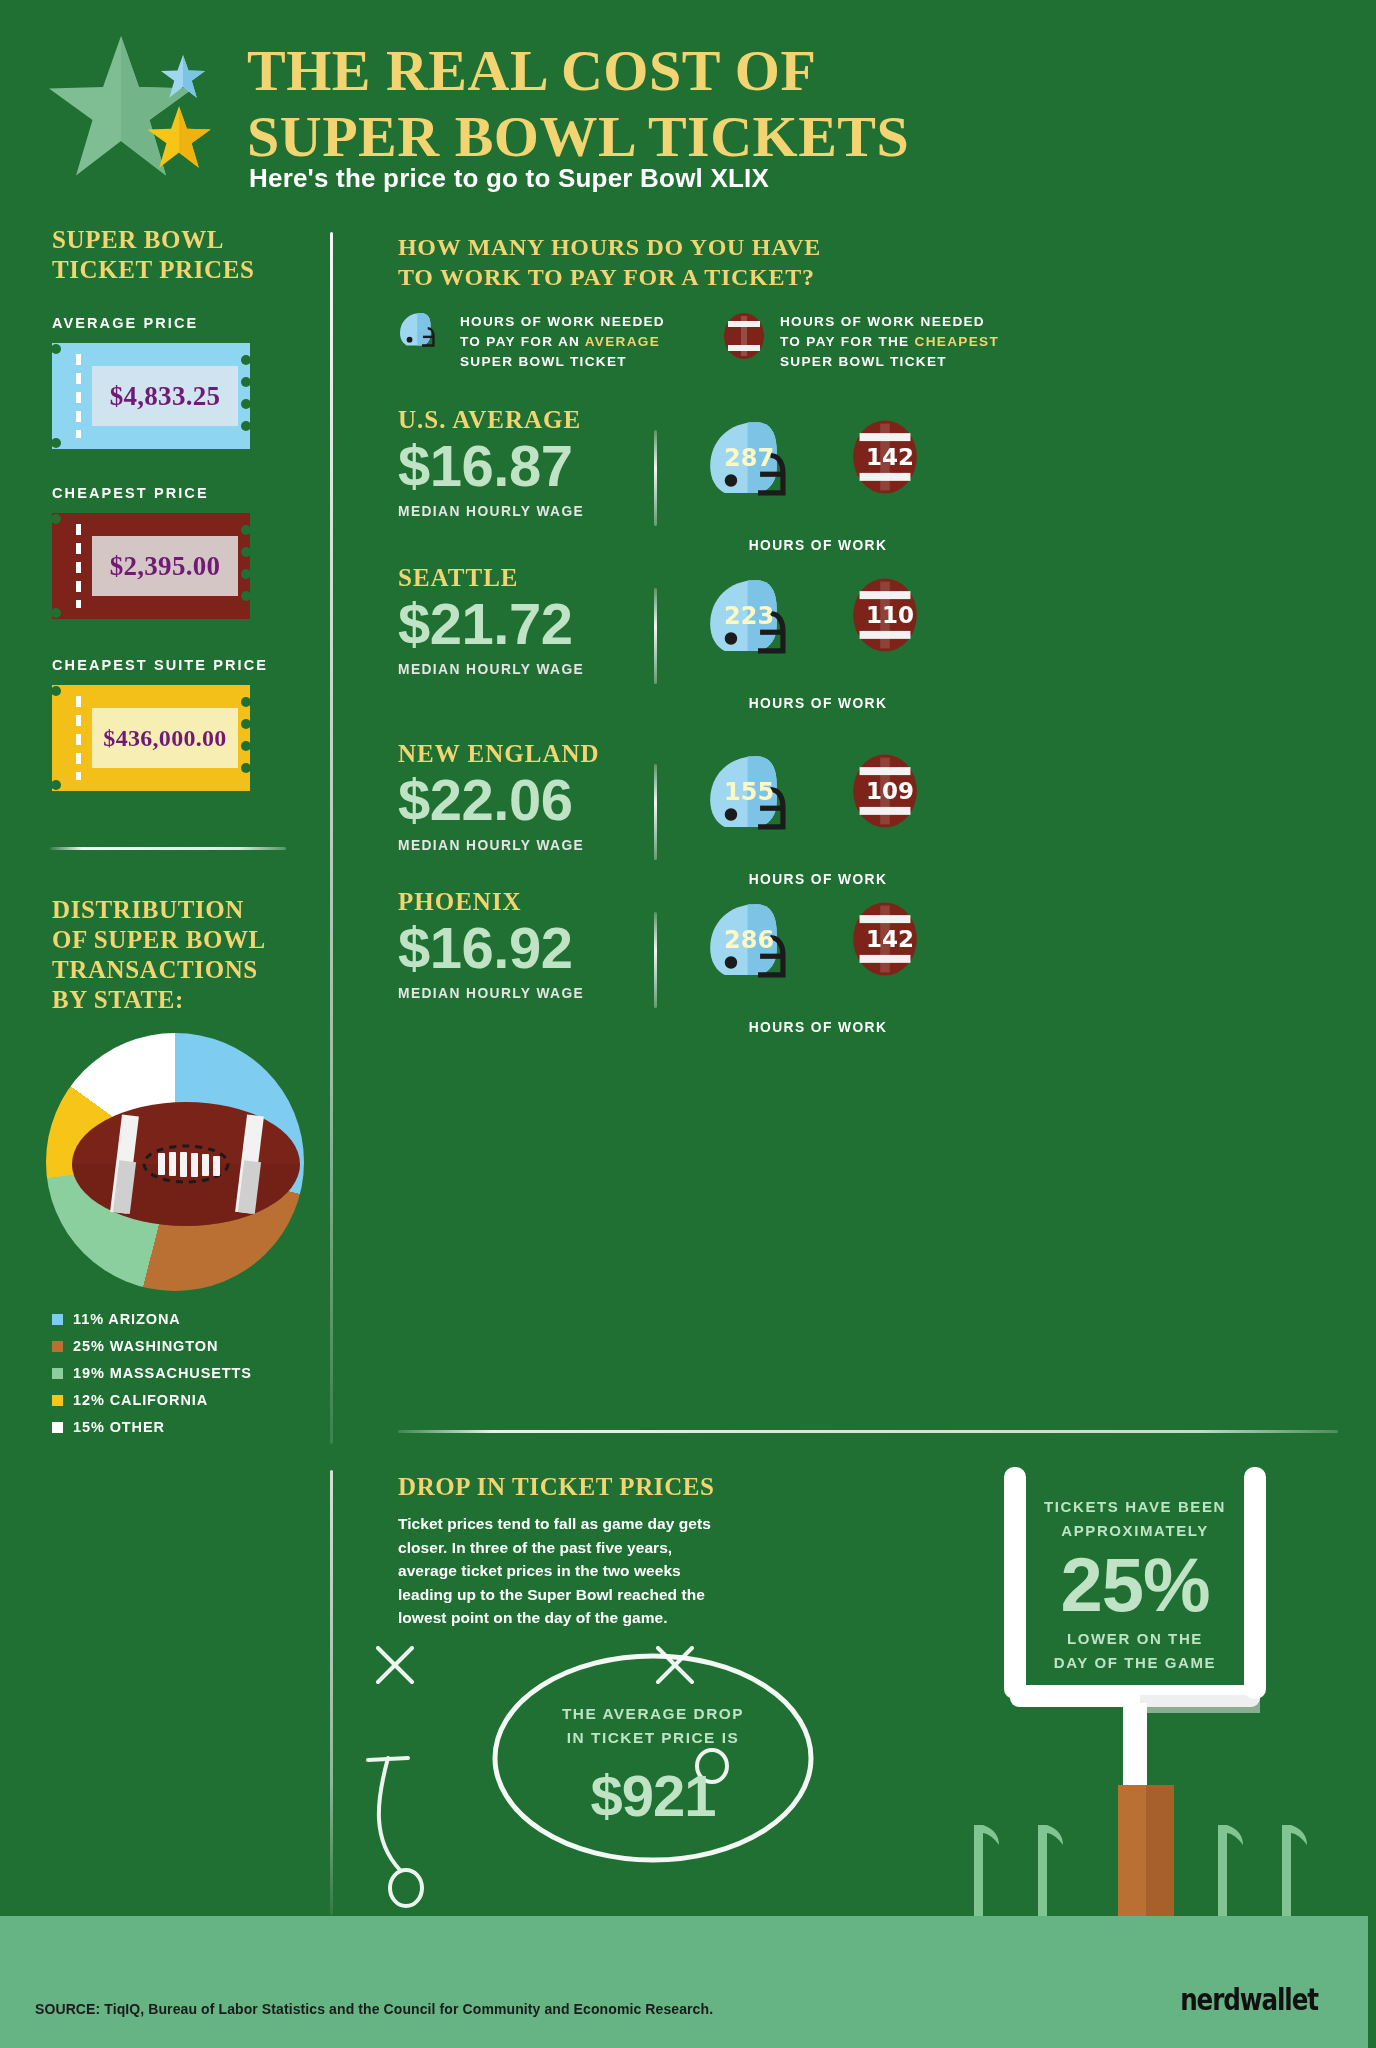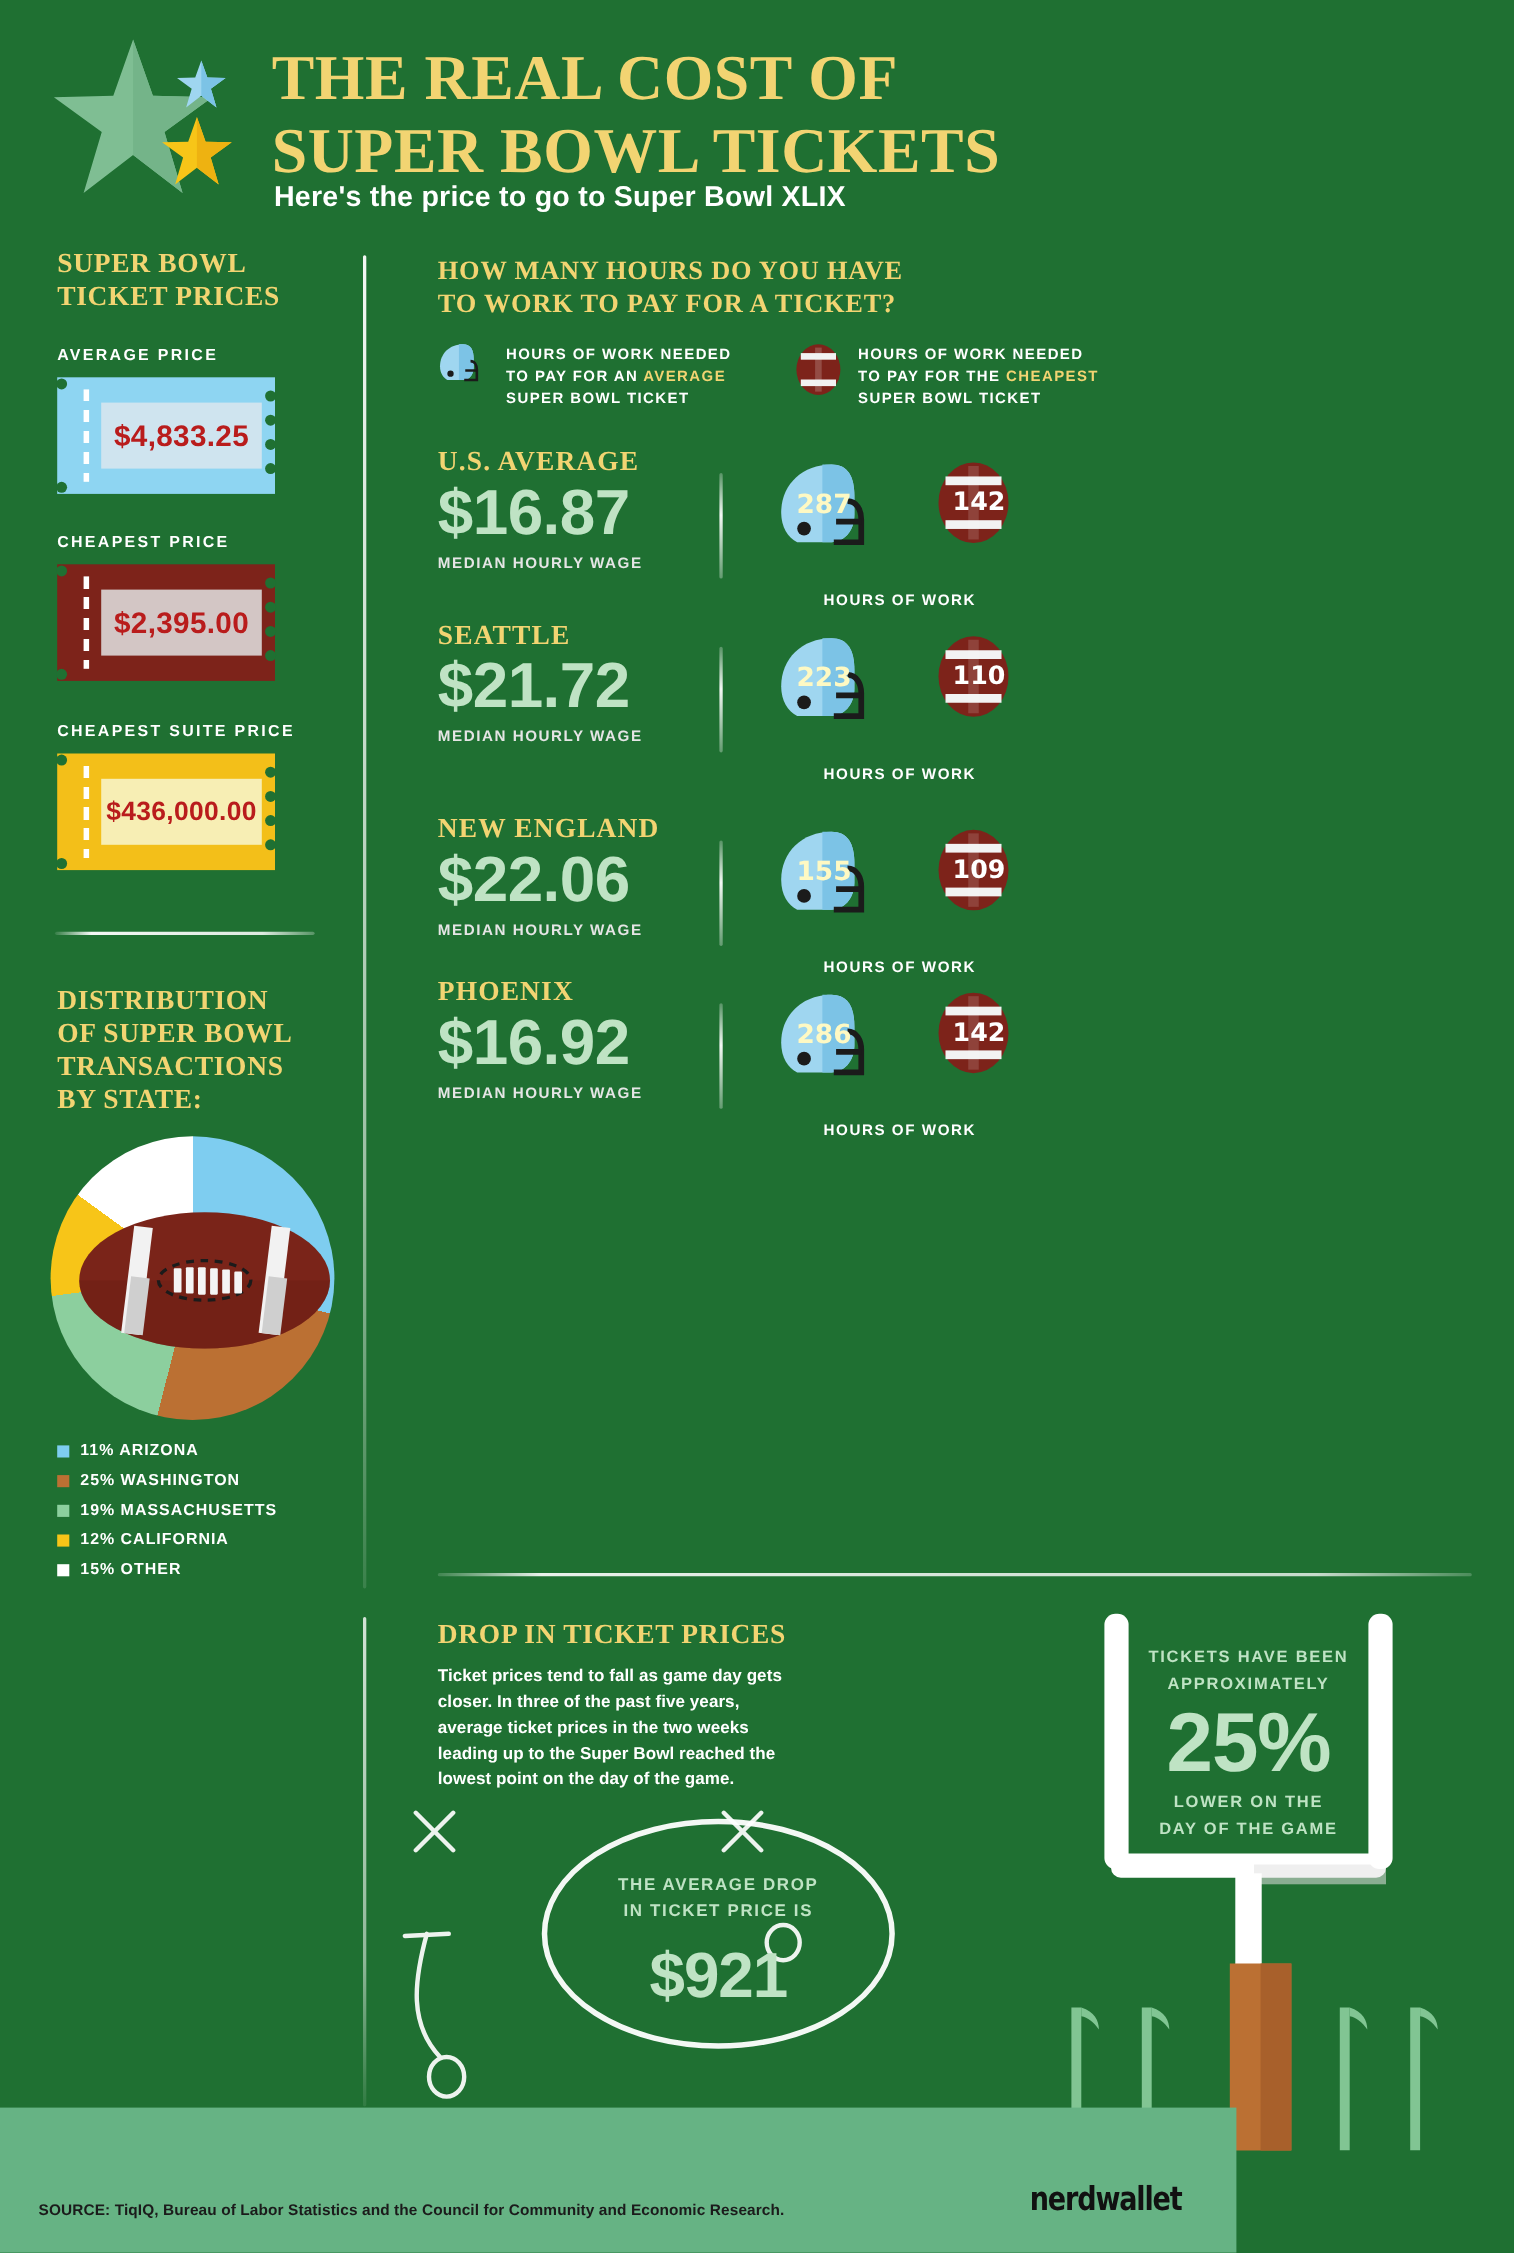--- a/index.html
+++ b/index.html
@@ -56,22 +56,22 @@
   }
   .ticket .perf{
     position:absolute; left:24px; top:11px; bottom:11px; width:5px;
     background:repeating-linear-gradient(to bottom,#fff 0 11px,transparent 11px 19px);
   }
   .ticket .inner{
     position:absolute; left:40px; right:12px; top:23px; height:60px;
     display:flex; align-items:center; justify-content:center;
   }
   .ticket .amount{
-    font-size:27px; font-weight:bold; color:#b91c1c; letter-spacing:.3px;
-    font-family:Liberation Sans, sans-serif;
+    font-size:27px; font-weight:bold; color:#701a75; letter-spacing:.3px;
+    font-family:Liberation Serif, serif;
   }
   .amount.small{ font-size:24px; }
 
   .hr-chalk{
     position:absolute; height:3px; width:236px;
     background:linear-gradient(to right, rgba(255,255,255,.1), rgba(255,255,255,.95) 14%, rgba(255,255,255,.85) 80%, rgba(255,255,255,.25));
     border-radius:2px;
   }
 
   
@@ -170,21 +170,21 @@
     color:#bfe3c4; font-size:58px; font-weight:bold; letter-spacing:-1px;
   }
 
   #goal-txt{ position:absolute; left:1010px; top:1495px; width:250px; text-align:center; }
   #goal-txt .t1{ color:#bfe3c4; font-size:15px; line-height:24px; font-weight:bold; letter-spacing:1.6px; }
   #goal-txt .pct{ color:#bfe3c4; font-size:76px; font-weight:bold; line-height:84px; letter-spacing:-1px; }
   #goal-txt .t2{ color:#bfe3c4; font-size:15px; line-height:24px; font-weight:bold; letter-spacing:1.6px; }
 
   
   #footer{
-    position:absolute; left:0; top:1916px; width:1124px; height:132px;
+    position:absolute; left:0; top:1916px; width:1368px; height:132px;
     background:#66b384;
   }
   #source{
     position:absolute; left:35px; top:85px;
     color:#1b1b1b; font-size:14px; font-weight:bold; letter-spacing:.1px;
   }
   #logo{
     position:absolute; right:35px; top:66px;
     color:#111; font-size:30px; font-weight:bold; letter-spacing:-1.3px;
     font-family:"DejaVu Sans", sans-serif;

